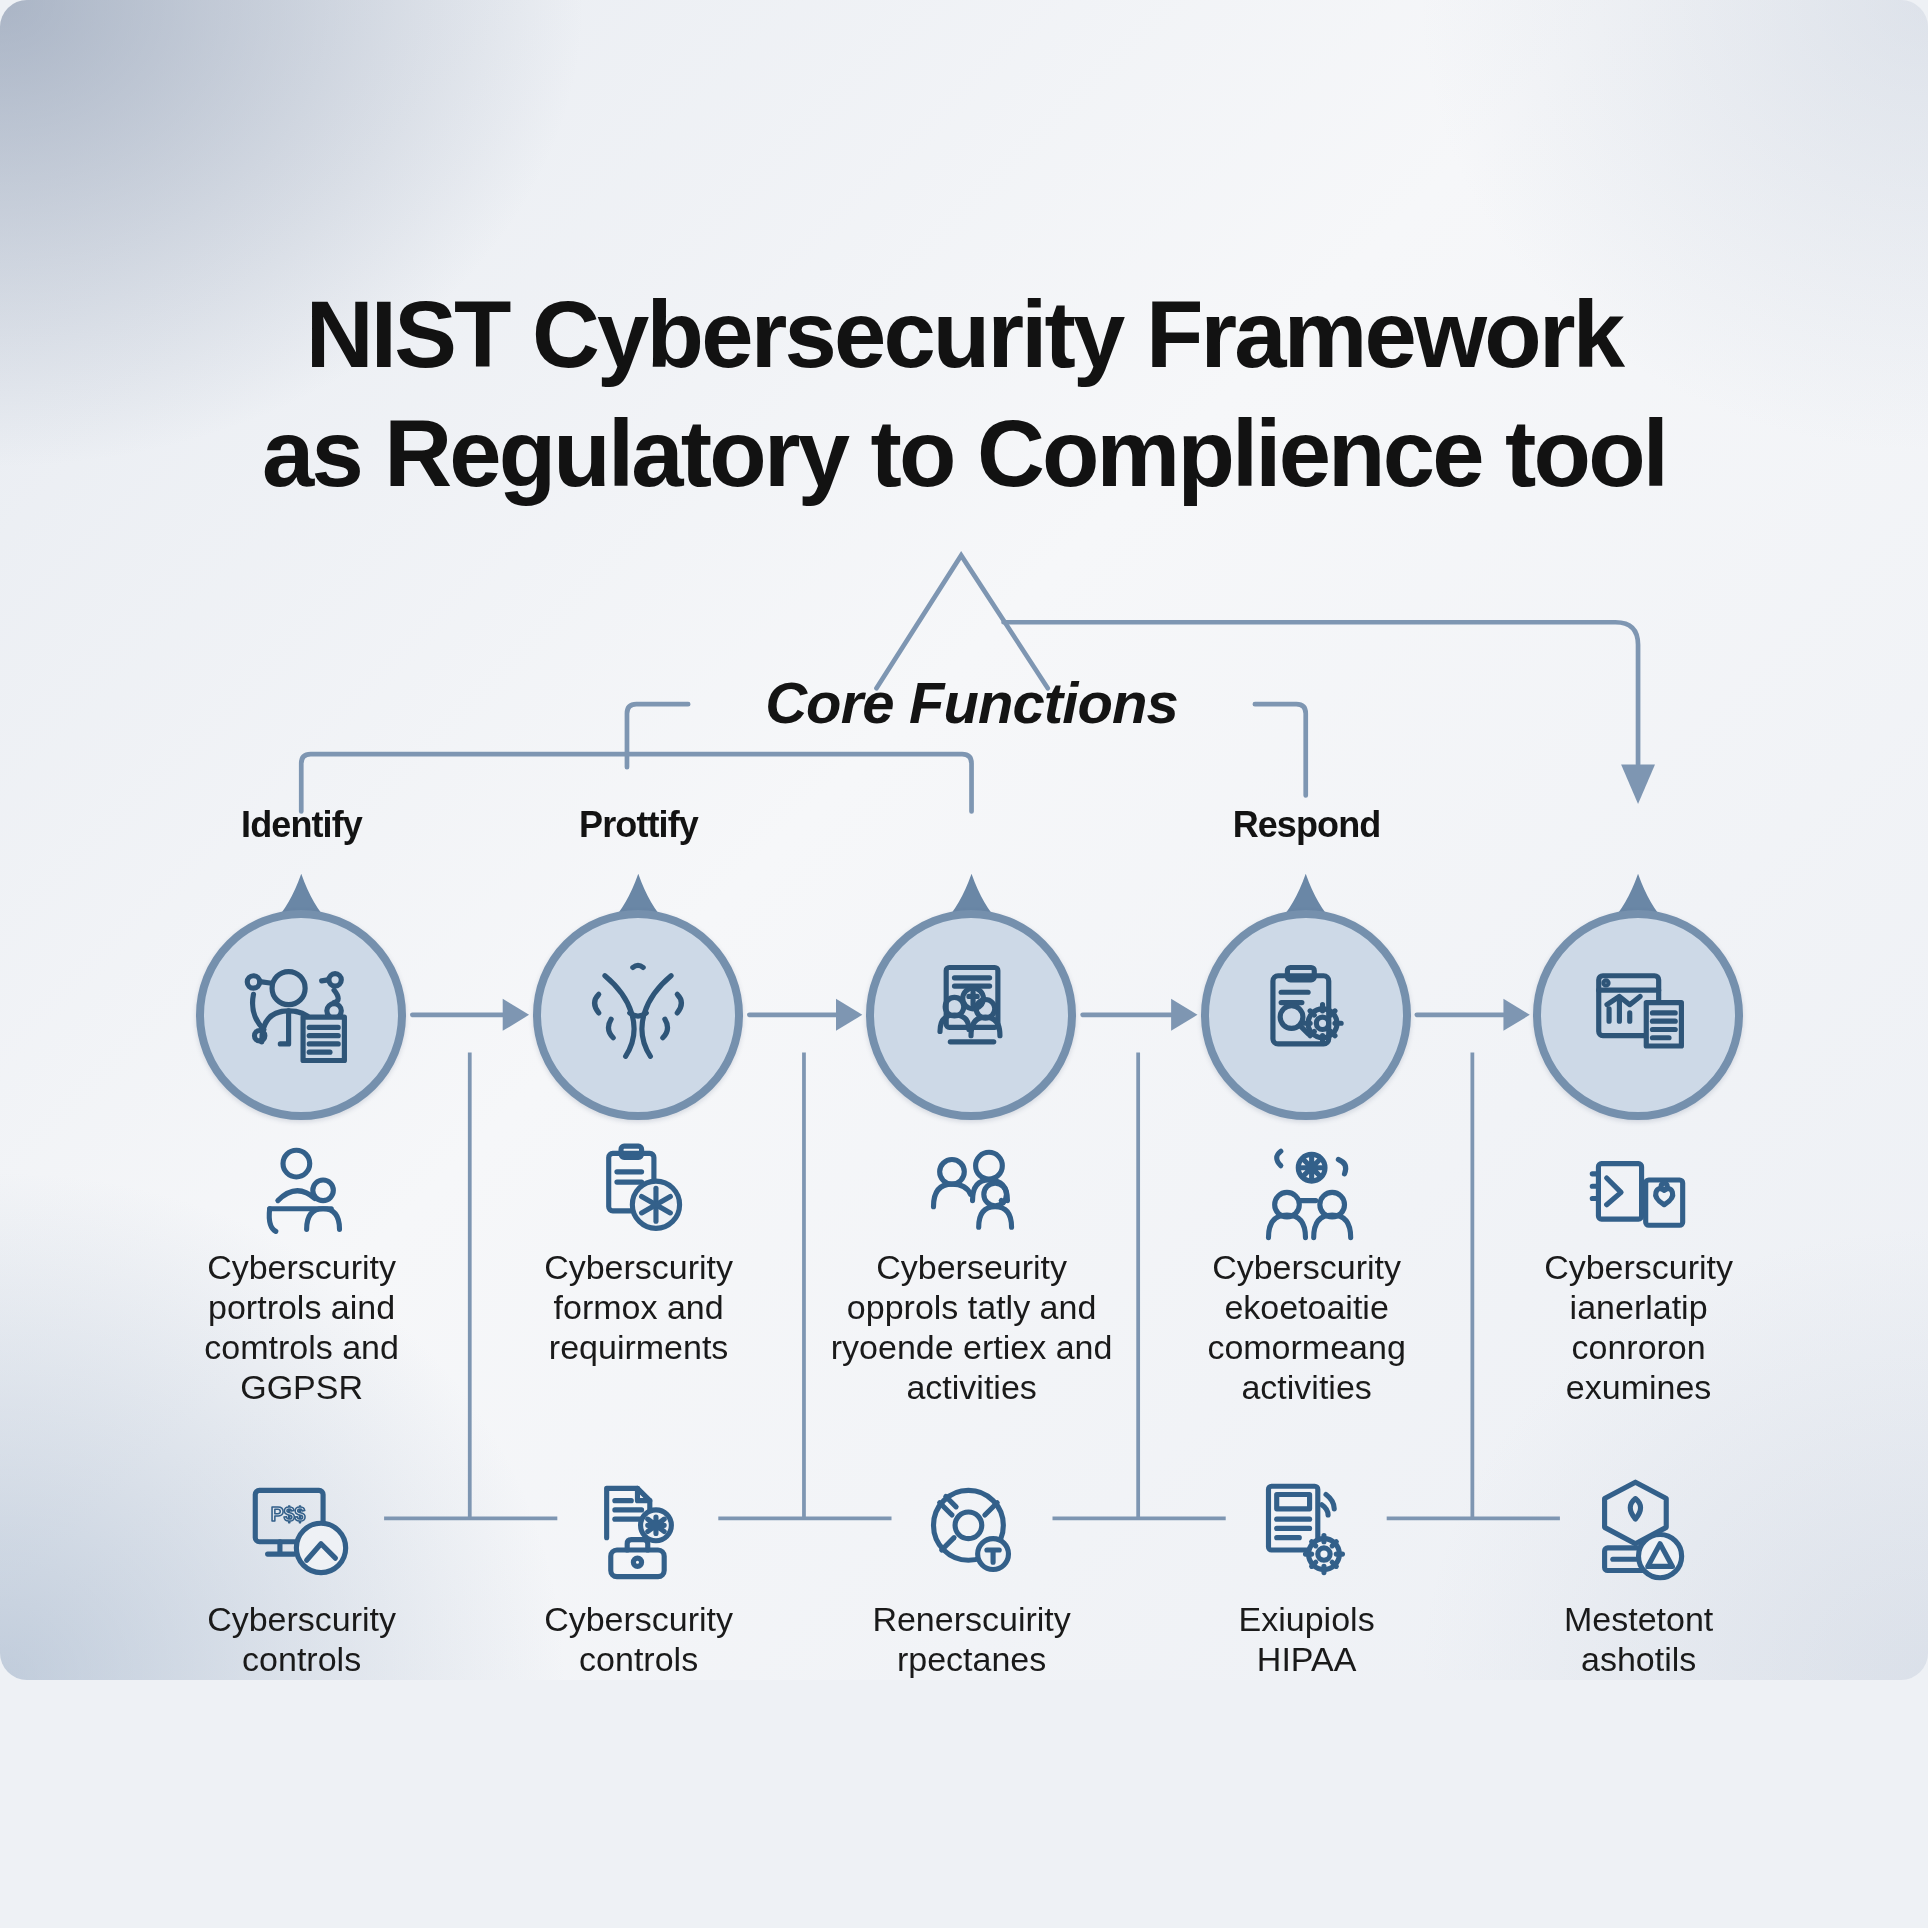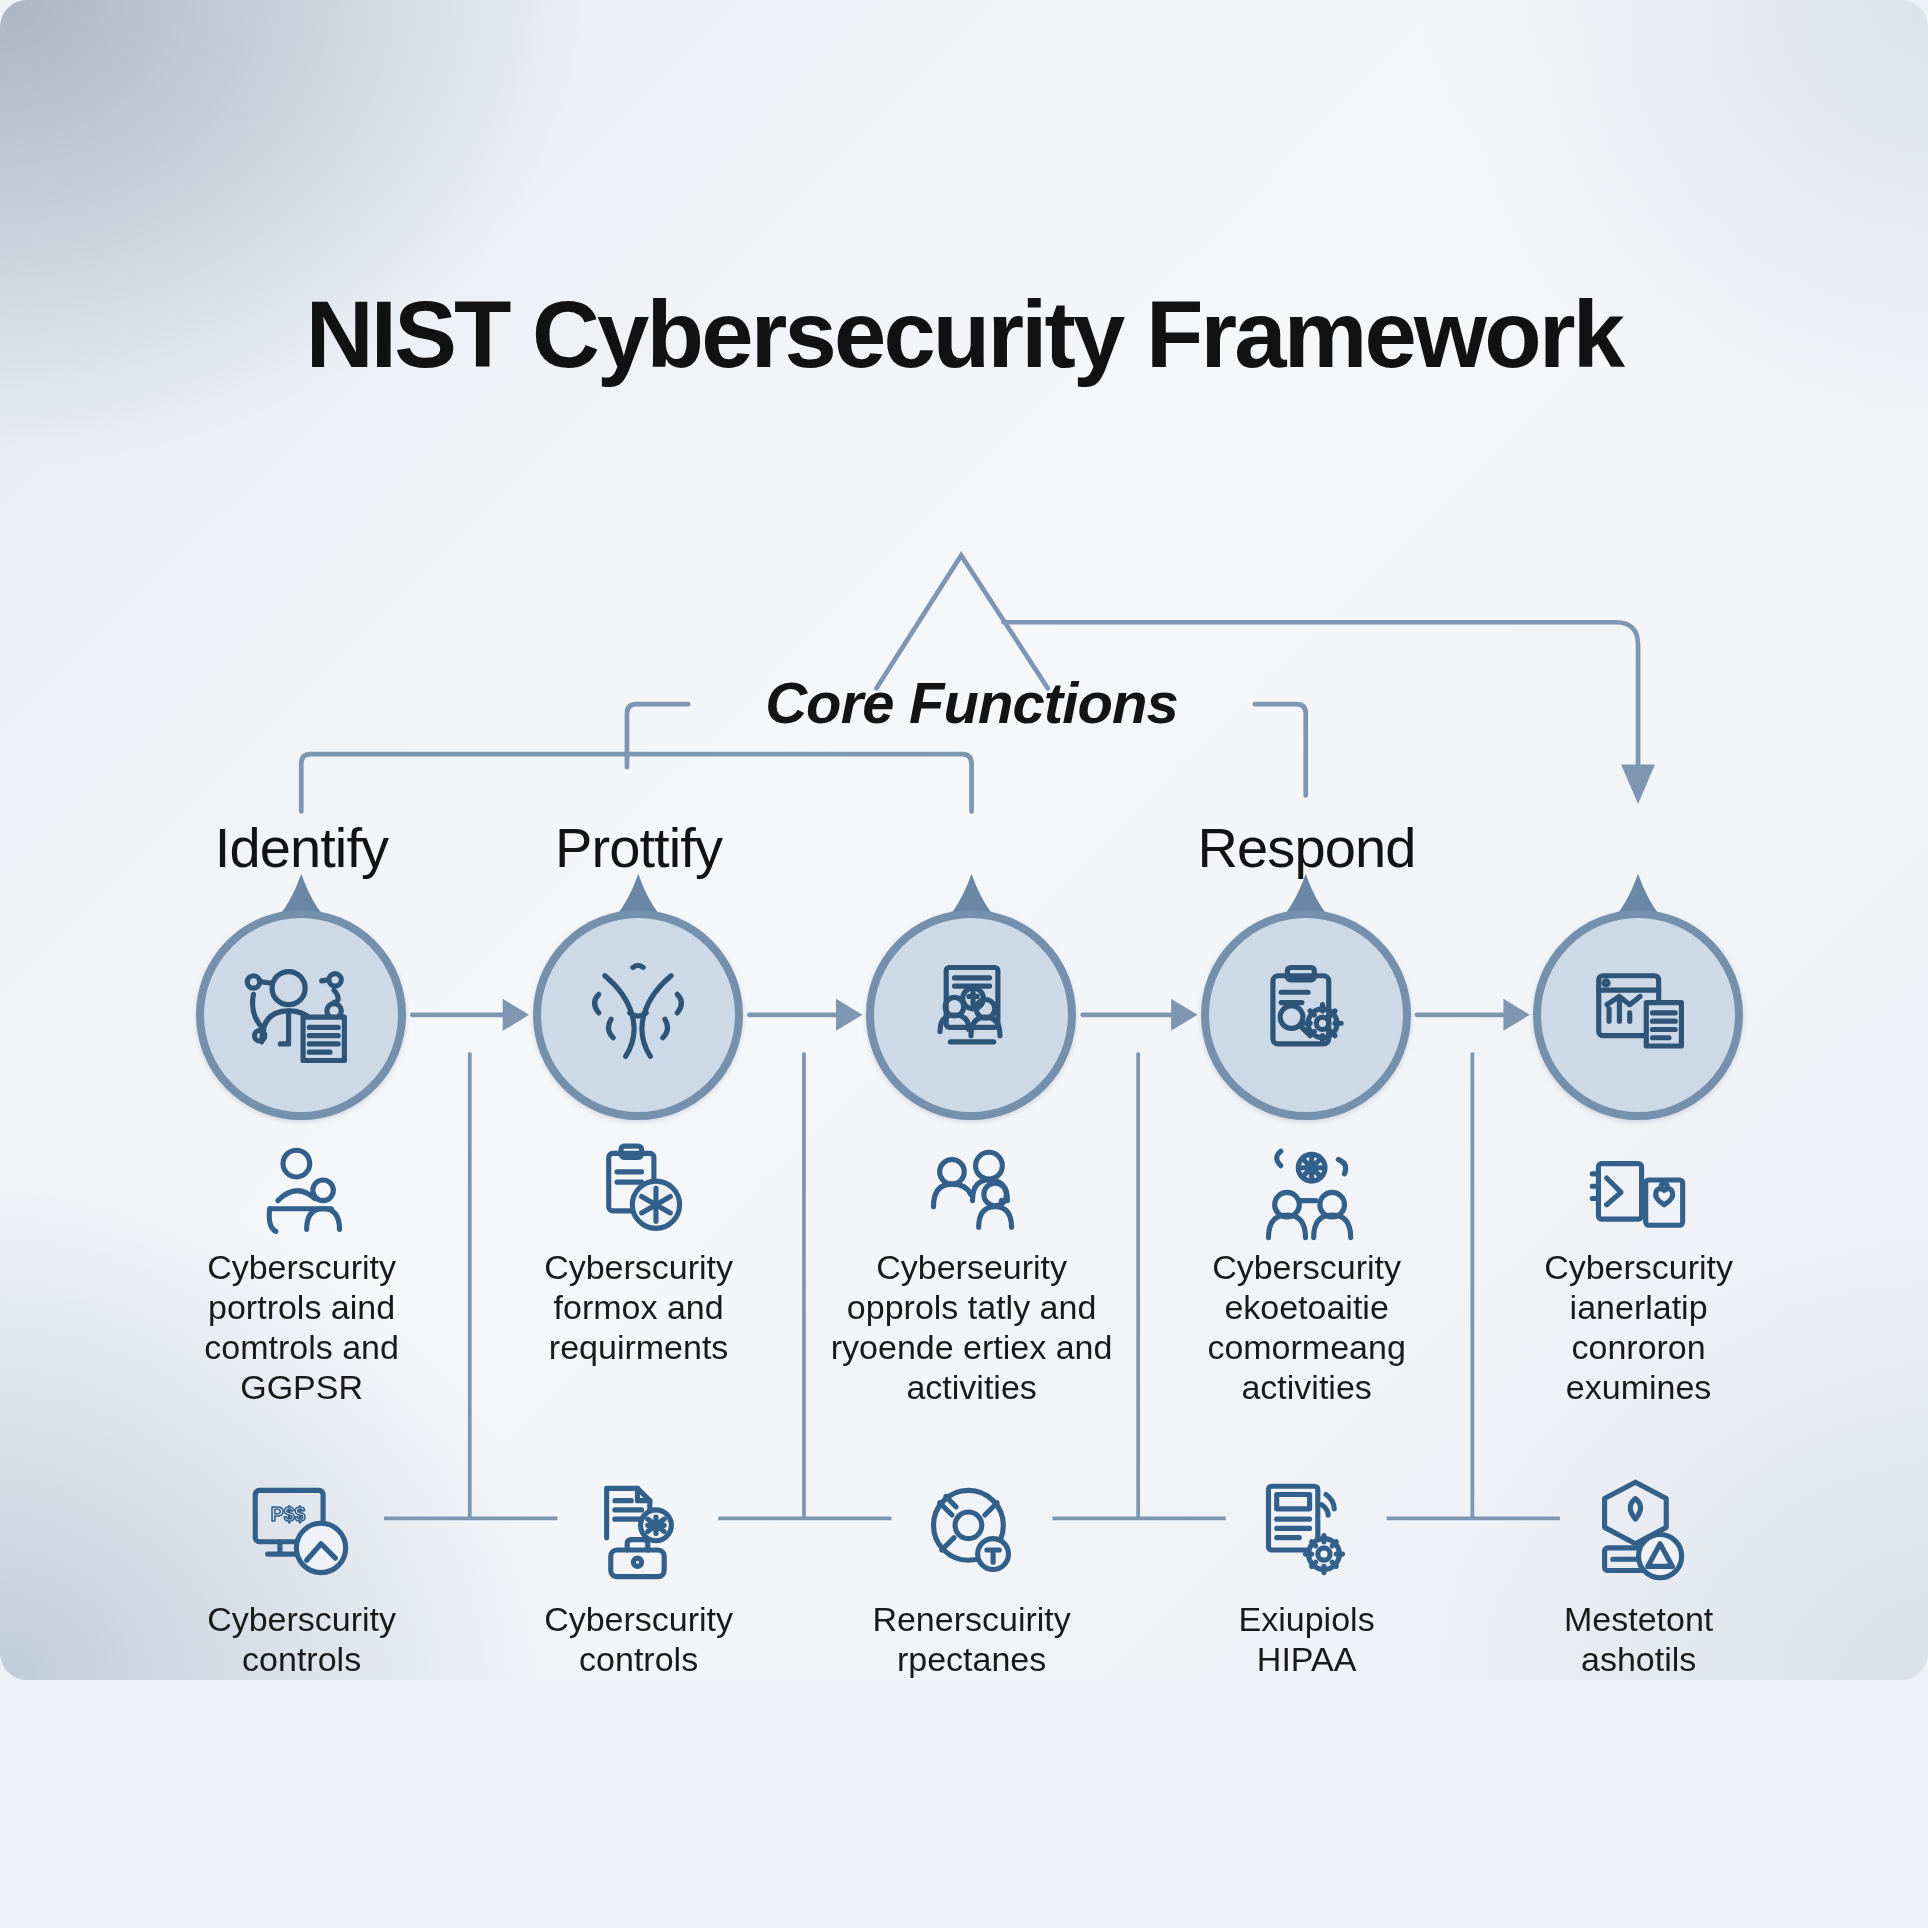--- a/index.html
+++ b/index.html
@@ -14,21 +14,21 @@
       linear-gradient(135deg,#e7ebf1 0%,#f6f7f9 45%,#eceff4 100%);
     border-radius: 27px;
   }
   .title{position:absolute;left:0;right:0;top:275px;text-align:center;color:#121212;
     font-weight:bold;font-size:94px;line-height:1.27;letter-spacing:-2.8px;}
   .core-label{position:absolute;left:689px;top:669px;width:565px;text-align:center;
     color:#141414;font-weight:bold;font-size:58px;letter-spacing:-0.9px;font-style:italic;}
   svg.overlay{position:absolute;left:0;top:0;z-index:0;}
   .col{position:absolute;top:0;width:339px;height:1928px;z-index:1;}
   .col .header{position:absolute;left:0;top:804px;width:339px;text-align:center;
-    color:#131313;font-weight:normal;font-size:56px;letter-spacing:-0.9px;margin-top:11px;}
+    color:#131313;font-weight:bold;font-size:36px;letter-spacing:-0.9px;}
   .circle{position:absolute;left:64px;top:910px;width:194px;height:194px;border-radius:50%;
     background:#cdd9e7;border:8.5px solid #7590ad;display:flex;align-items:center;justify-content:center;
     box-shadow:0 1.9px 5.6px rgba(60,80,110,.18);}
   .mid-icon{position:absolute;left:0;top:1141px;width:339px;display:flex;justify-content:center;}
   .mid-text{position:absolute;left:-9.4px;top:1247px;width:358px;text-align:center;color:#1a1a1a;
     font-size:34px;line-height:1.18;white-space:pre-line;}
   .bottom-icon{position:absolute;left:0;top:1476px;width:339px;display:flex;justify-content:center;}
   .bottom-text{position:absolute;left:-9.4px;top:1599px;width:358px;text-align:center;color:#1a1a1a;
     font-size:34px;line-height:1.18;white-space:pre-line;}
   .ic{stroke:#2e5578;stroke-width:5;fill:none;stroke-linecap:round;stroke-linejoin:round;}
@@ -73,20 +73,21 @@
       <path d="M290 980 Q308 962 320 928 Q332 962 350 980 Z"></path>
       <path d="M648 980 Q666 962 678 928 Q690 962 708 980 Z"></path>
       <path d="M1002 980 Q1020 962 1032 928 Q1044 962 1062 980 Z"></path>
       <path d="M1357 980 Q1375 962 1387 928 Q1399 962 1417 980 Z"></path>
       <path d="M1710 980 Q1728 962 1740 928 Q1752 962 1770 980 Z"></path>
     </g>
   </svg>
 
   <div class="title">
     <div>NIST Cybersecurity Framework</div>
+    <div>as Regulatory to Complience tool</div>
   </div>
 
   <div class="core-label">Core Functions</div>
 
   <div class="col" style="left:132px">
     <div class="header">Identify</div>
     <div class="circle">
       <svg width="124" height="124" viewBox="0 0 120 120">
         <g class="ic">
           <circle cx="48" cy="34" r="16"></circle>

